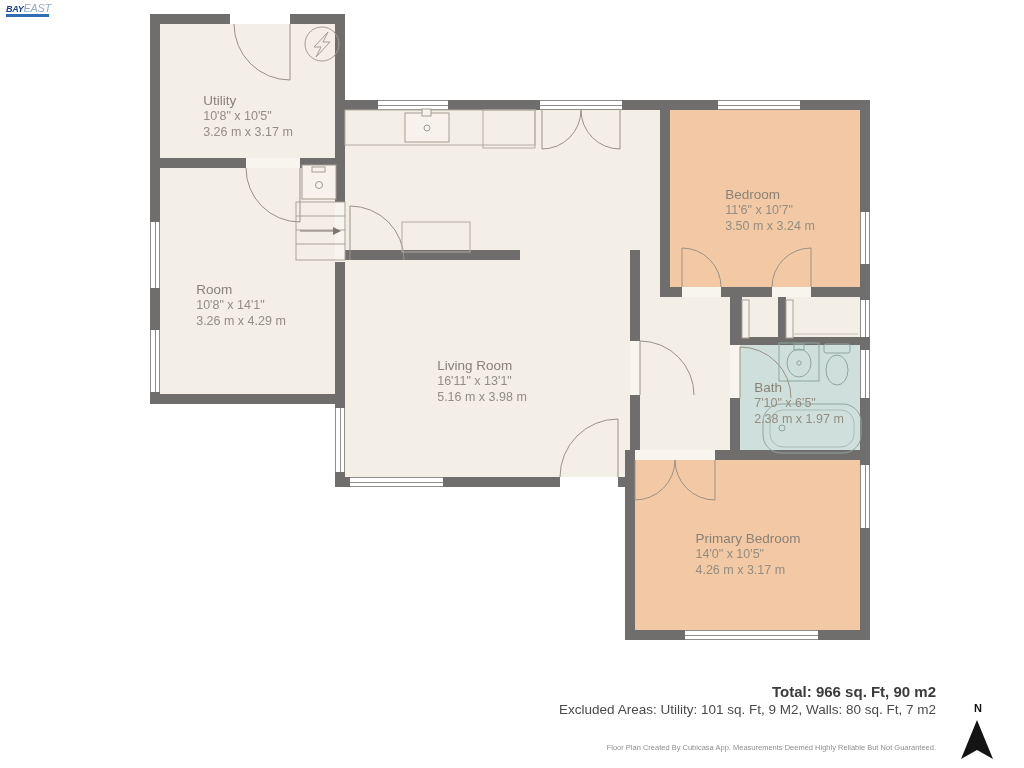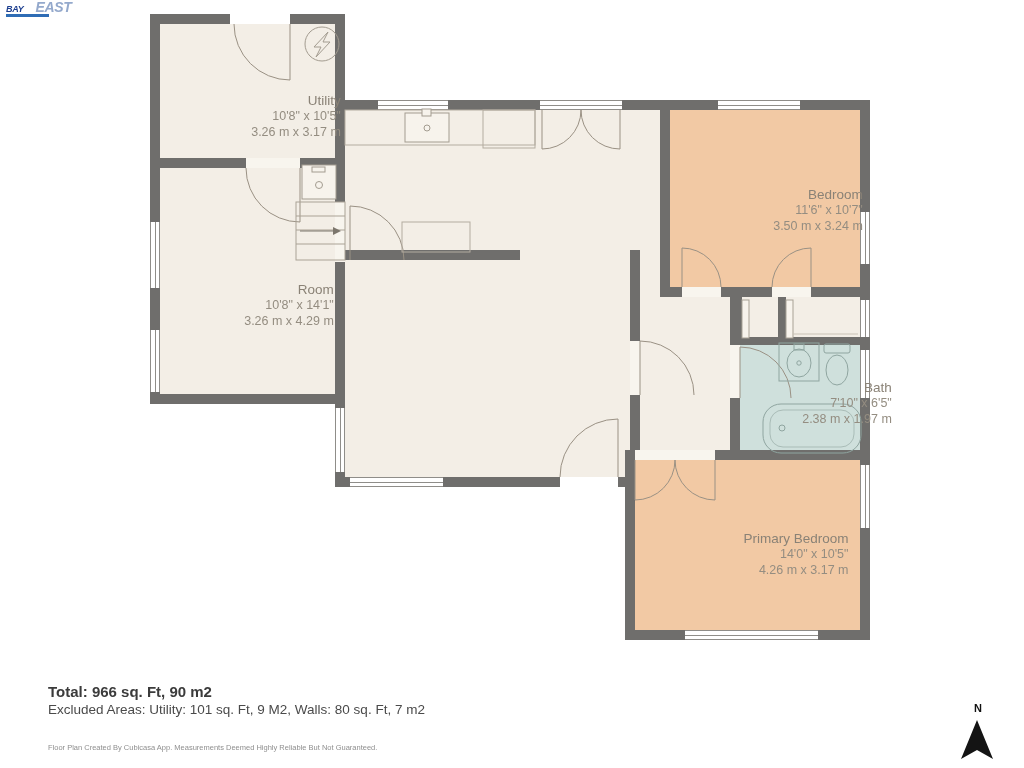--- a/index.html
+++ b/index.html
@@ -12,30 +12,30 @@
   .wall{position:absolute;background:#6f6e6c;z-index:2;}
   .win{position:absolute;background:#ffffff;z-index:3;}
   .wh{height:10px;border-top:1.2px solid #8f8d89;border-bottom:1.2px solid #8f8d89;
       background-image:linear-gradient(#8f8d89,#8f8d89);background-size:100% 1px;
       background-position:center;background-repeat:no-repeat;box-sizing:border-box;}
   .wv{width:10px;border-left:1.2px solid #8f8d89;border-right:1.2px solid #8f8d89;
       background-image:linear-gradient(#8f8d89,#8f8d89);background-size:1px 100%;
       background-position:center;background-repeat:no-repeat;box-sizing:border-box;}
   .thr{position:absolute;background:#f8f5ee;z-index:3;}
   #fixtures{position:absolute;left:0;top:0;z-index:4;pointer-events:none;}
-  .room-label{position:absolute;z-index:5;transform:translateX(-50%);text-align:right;white-space:nowrap;margin-left:48px;}
+  .room-label{position:absolute;z-index:5;transform:translateX(-50%);text-align:left;white-space:nowrap;}
   .rname{font-size:13.5px;color:#8a8276;line-height:17px;}
   .rdim{font-size:12.5px;color:#948d81;line-height:15.5px;}
-  #summary{position:absolute;left:0;top:684px;width:936px;text-align:left;z-index:5;padding-left:48px;}
+  #summary{position:absolute;left:0;top:684px;width:936px;text-align:right;z-index:5;}
   .sum-total{font-size:15px;font-weight:bold;color:#3b3b3b;line-height:16px;margin-bottom:2px;}
   .sum-line{font-size:13.5px;color:#4a4a4a;line-height:15.5px;}
   .sum-disc{font-size:7.5px;color:#8f8f8f;margin-top:25px;}
   #logo{position:absolute;left:6px;top:3px;z-index:6;line-height:8px;}
   #logo .lg1{font-size:9px;font-weight:bold;font-style:italic;color:#1c3e8f;letter-spacing:-0.3px;}
-  #logo .lg2{font-size:14px;font-weight:bold;font-style:italic;color:#94a9cc;letter-spacing:-0.3px;padding-left:12px;}
+  #logo .lg2{font-size:11px;font-weight:normal;font-style:italic;color:#94a9cc;letter-spacing:-0.3px;}
   #logo .lgbar{width:43px;height:3px;background:#2e6cb5;margin-top:1px;}
   #compass{position:absolute;left:958px;top:702px;width:40px;z-index:6;text-align:center;}
   #compass .nlabel{font-size:11px;color:#111;font-weight:bold;}
 </style>
 </head>
 <body>
 
 <div id="canvas">
 
   <div id="logo">
@@ -193,20 +193,25 @@
   <div class="room-label" style="left:770px;top:186px">
     <div class="rname">Bedroom</div>
     <div class="rdim">11'6" x 10'7"</div>
     <div class="rdim">3.50 m x 3.24 m</div>
   </div>
   <div class="room-label" style="left:241px;top:281px">
     <div class="rname">Room</div>
     <div class="rdim">10'8" x 14'1"</div>
     <div class="rdim">3.26 m x 4.29 m</div>
   </div>
+  <div class="room-label" style="left:482px;top:357px">
+    <div class="rname">Living Room</div>
+    <div class="rdim">16'11" x 13'1"</div>
+    <div class="rdim">5.16 m x 3.98 m</div>
+  </div>
   <div class="room-label" style="left:799px;top:379px">
     <div class="rname">Bath</div>
     <div class="rdim">7'10" x 6'5"</div>
     <div class="rdim">2.38 m x 1.97 m</div>
   </div>
   <div class="room-label" style="left:748px;top:530px">
     <div class="rname">Primary Bedroom</div>
     <div class="rdim">14'0" x 10'5"</div>
     <div class="rdim">4.26 m x 3.17 m</div>
   </div>

